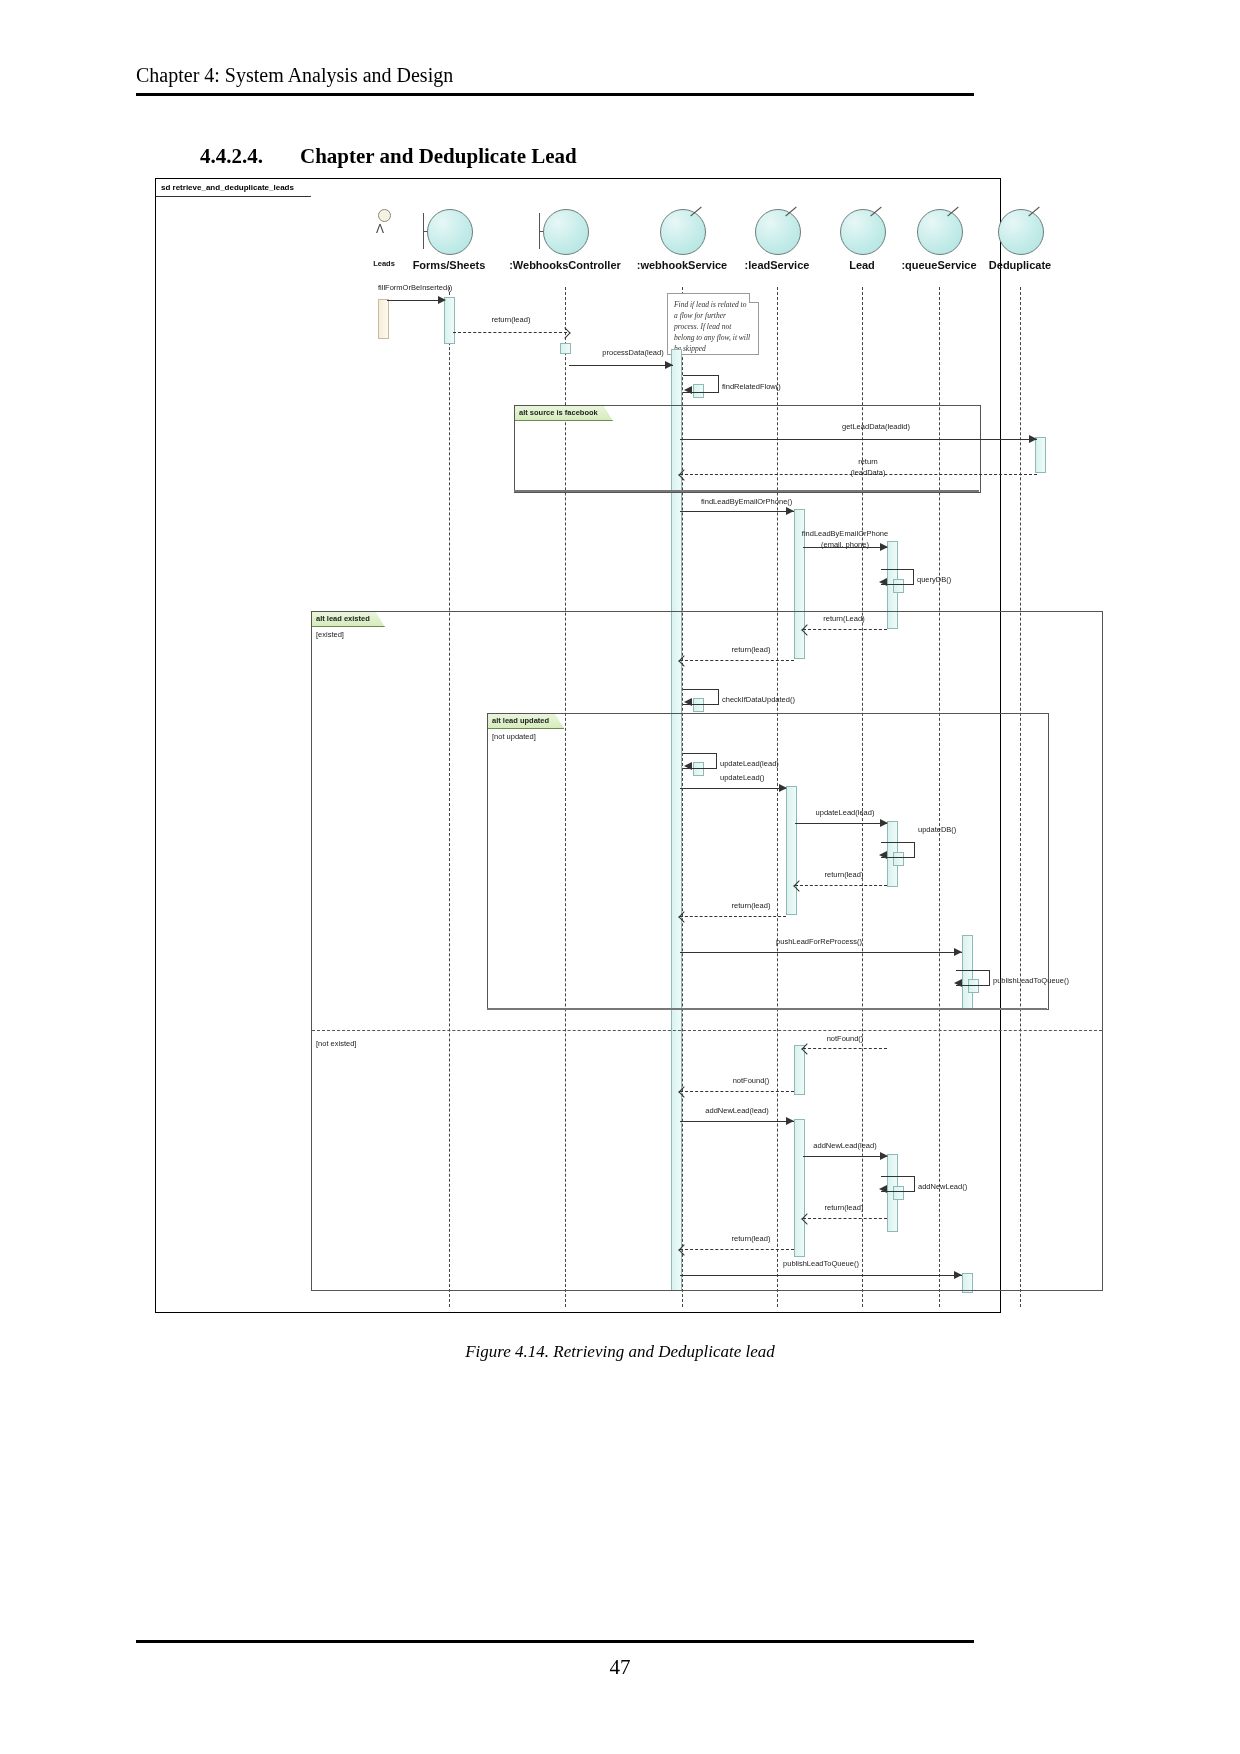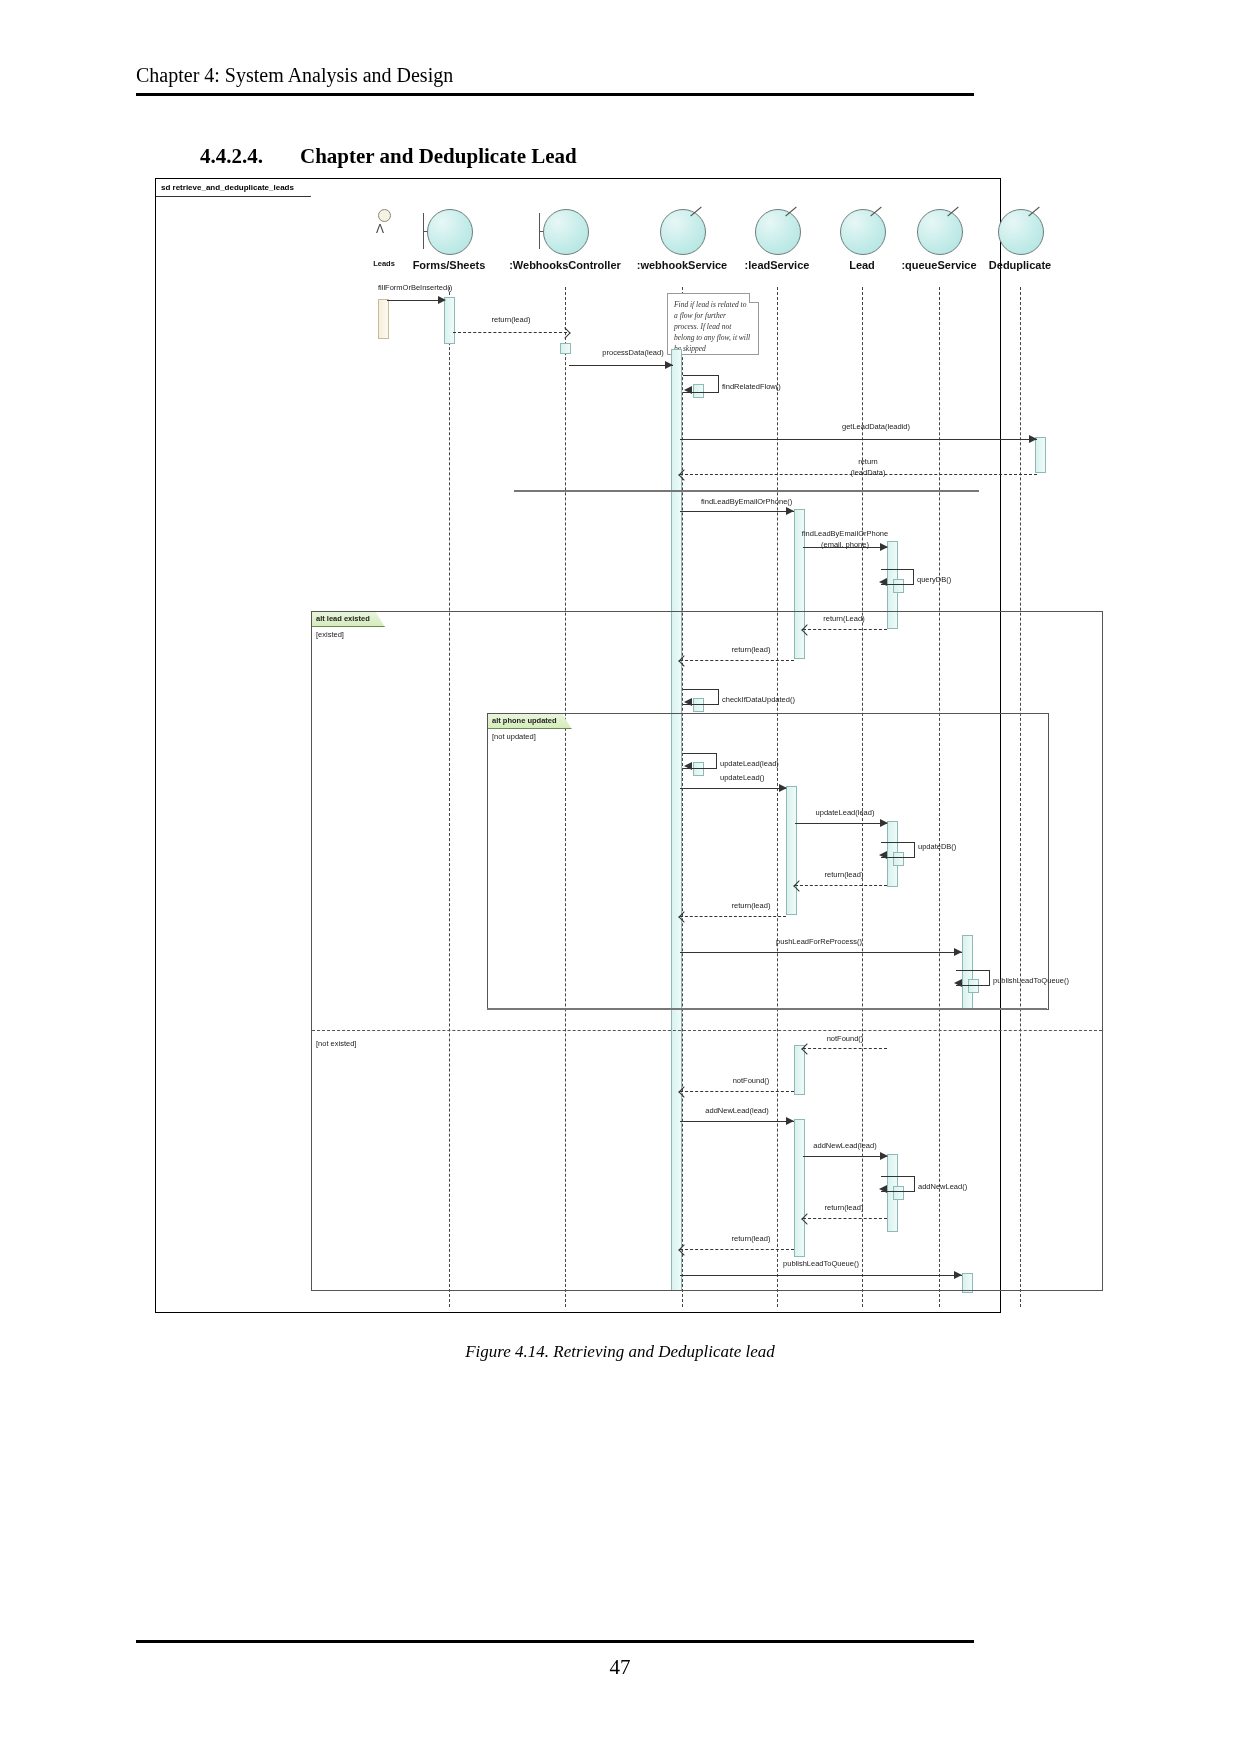--- a/index.html
+++ b/index.html
@@ -193,20 +193,23 @@
     <div class="arw open-r" style="left:405px;top:150px;"></div>
 
     <div class="lbl c" style="left:477px;top:169px;">processData(lead)</div>
     <div class="msg" style="left:413px;top:186px;width:104px;"></div>
     <div class="arw r" style="left:509px;top:182px;"></div>
 
     <div class="self" style="left:527px;top:196px;width:35px;height:16px;"></div>
     <div class="arw l" style="left:528px;top:207px;"></div>
     <div class="lbl" style="left:566px;top:203px;">findRelatedFlow()</div>
 
+    <div class="frag" style="left:358px;top:226px;width:465px;height:86px;">
+      <div class="tag">alt source is facebook</div>
+    </div>
     <div class="frag-bottom" style="left:358px;top:311px;width:465px;"></div>
 
     <div class="lbl c" style="left:720px;top:243px;">getLeadData(leadid)</div>
     <div class="msg" style="left:524px;top:260px;width:357px;"></div>
     <div class="arw r" style="left:873px;top:256px;"></div>
 
     <div class="lbl c" style="left:712px;top:278px;">return</div>
     <div class="lbl c" style="left:712px;top:289px;">(leadData)</div>
     <div class="msg dsh" style="left:524px;top:295px;width:357px;"></div>
     <div class="arw open-l" style="left:524px;top:292px;"></div>
@@ -237,39 +240,39 @@
 
     <div class="lbl c" style="left:595px;top:466px;">return(lead)</div>
     <div class="msg dsh" style="left:524px;top:481px;width:114px;"></div>
     <div class="arw open-l" style="left:524px;top:478px;"></div>
 
     <div class="self" style="left:527px;top:510px;width:35px;height:14px;"></div>
     <div class="arw l" style="left:528px;top:519px;"></div>
     <div class="lbl" style="left:566px;top:516px;">checkIfDataUpdated()</div>
 
     <div class="frag" style="left:331px;top:534px;width:560px;height:295px;">
-      <div class="tag">alt phone updated</div>
+      <div class="tag">alt lead updated</div>
       <div class="guard" style="left:4px;top:18px;">[not updated]</div>
     </div>
 
     <div class="self" style="left:527px;top:574px;width:33px;height:14px;"></div>
     <div class="arw l" style="left:528px;top:583px;"></div>
     <div class="lbl" style="left:564px;top:580px;">updateLead(lead)</div>
 
     <div class="lbl" style="left:564px;top:594px;">updateLead()</div>
     <div class="msg" style="left:524px;top:609px;width:106px;"></div>
     <div class="arw r" style="left:623px;top:605px;"></div>
 
     <div class="lbl c" style="left:689px;top:629px;">updateLead(lead)</div>
     <div class="msg" style="left:639px;top:644px;width:92px;"></div>
     <div class="arw r" style="left:724px;top:640px;"></div>
 
     <div class="self" style="left:725px;top:663px;width:33px;height:14px;"></div>
     <div class="arw l" style="left:723px;top:672px;"></div>
-    <div class="lbl" style="left:762px;top:663px;">updateDB()</div>
+    <div class="lbl" style="left:762px;top:646px;">updateDB()</div>
 
     <div class="lbl c" style="left:688px;top:691px;">return(lead)</div>
     <div class="msg dsh" style="left:639px;top:706px;width:92px;"></div>
     <div class="arw open-l" style="left:639px;top:703px;"></div>
 
     <div class="lbl c" style="left:595px;top:722px;">return(lead)</div>
     <div class="msg dsh" style="left:524px;top:737px;width:106px;"></div>
     <div class="arw open-l" style="left:524px;top:734px;"></div>
 
     <div class="lbl c" style="left:663px;top:758px;">pushLeadForReProcess()</div>

